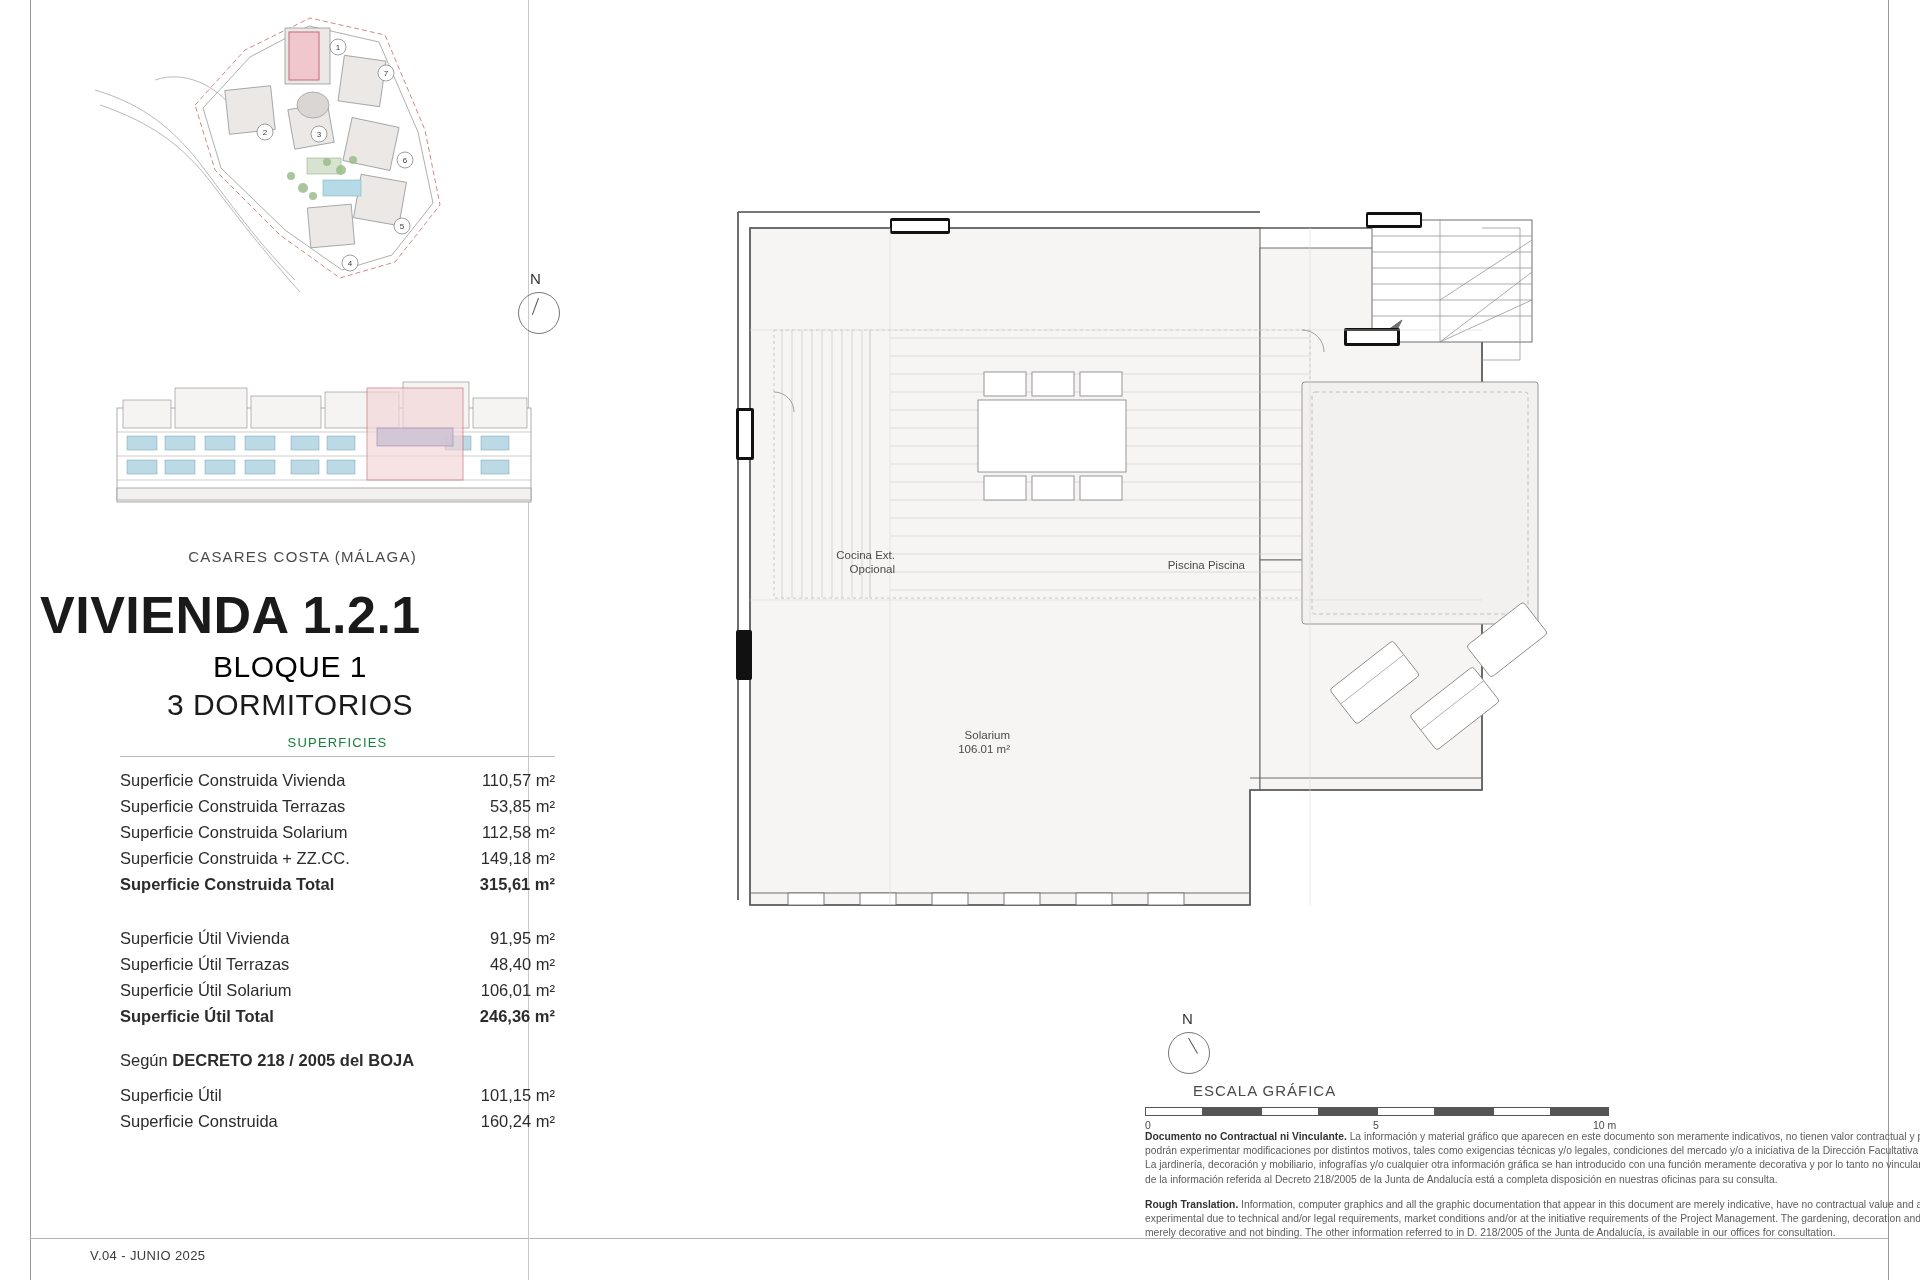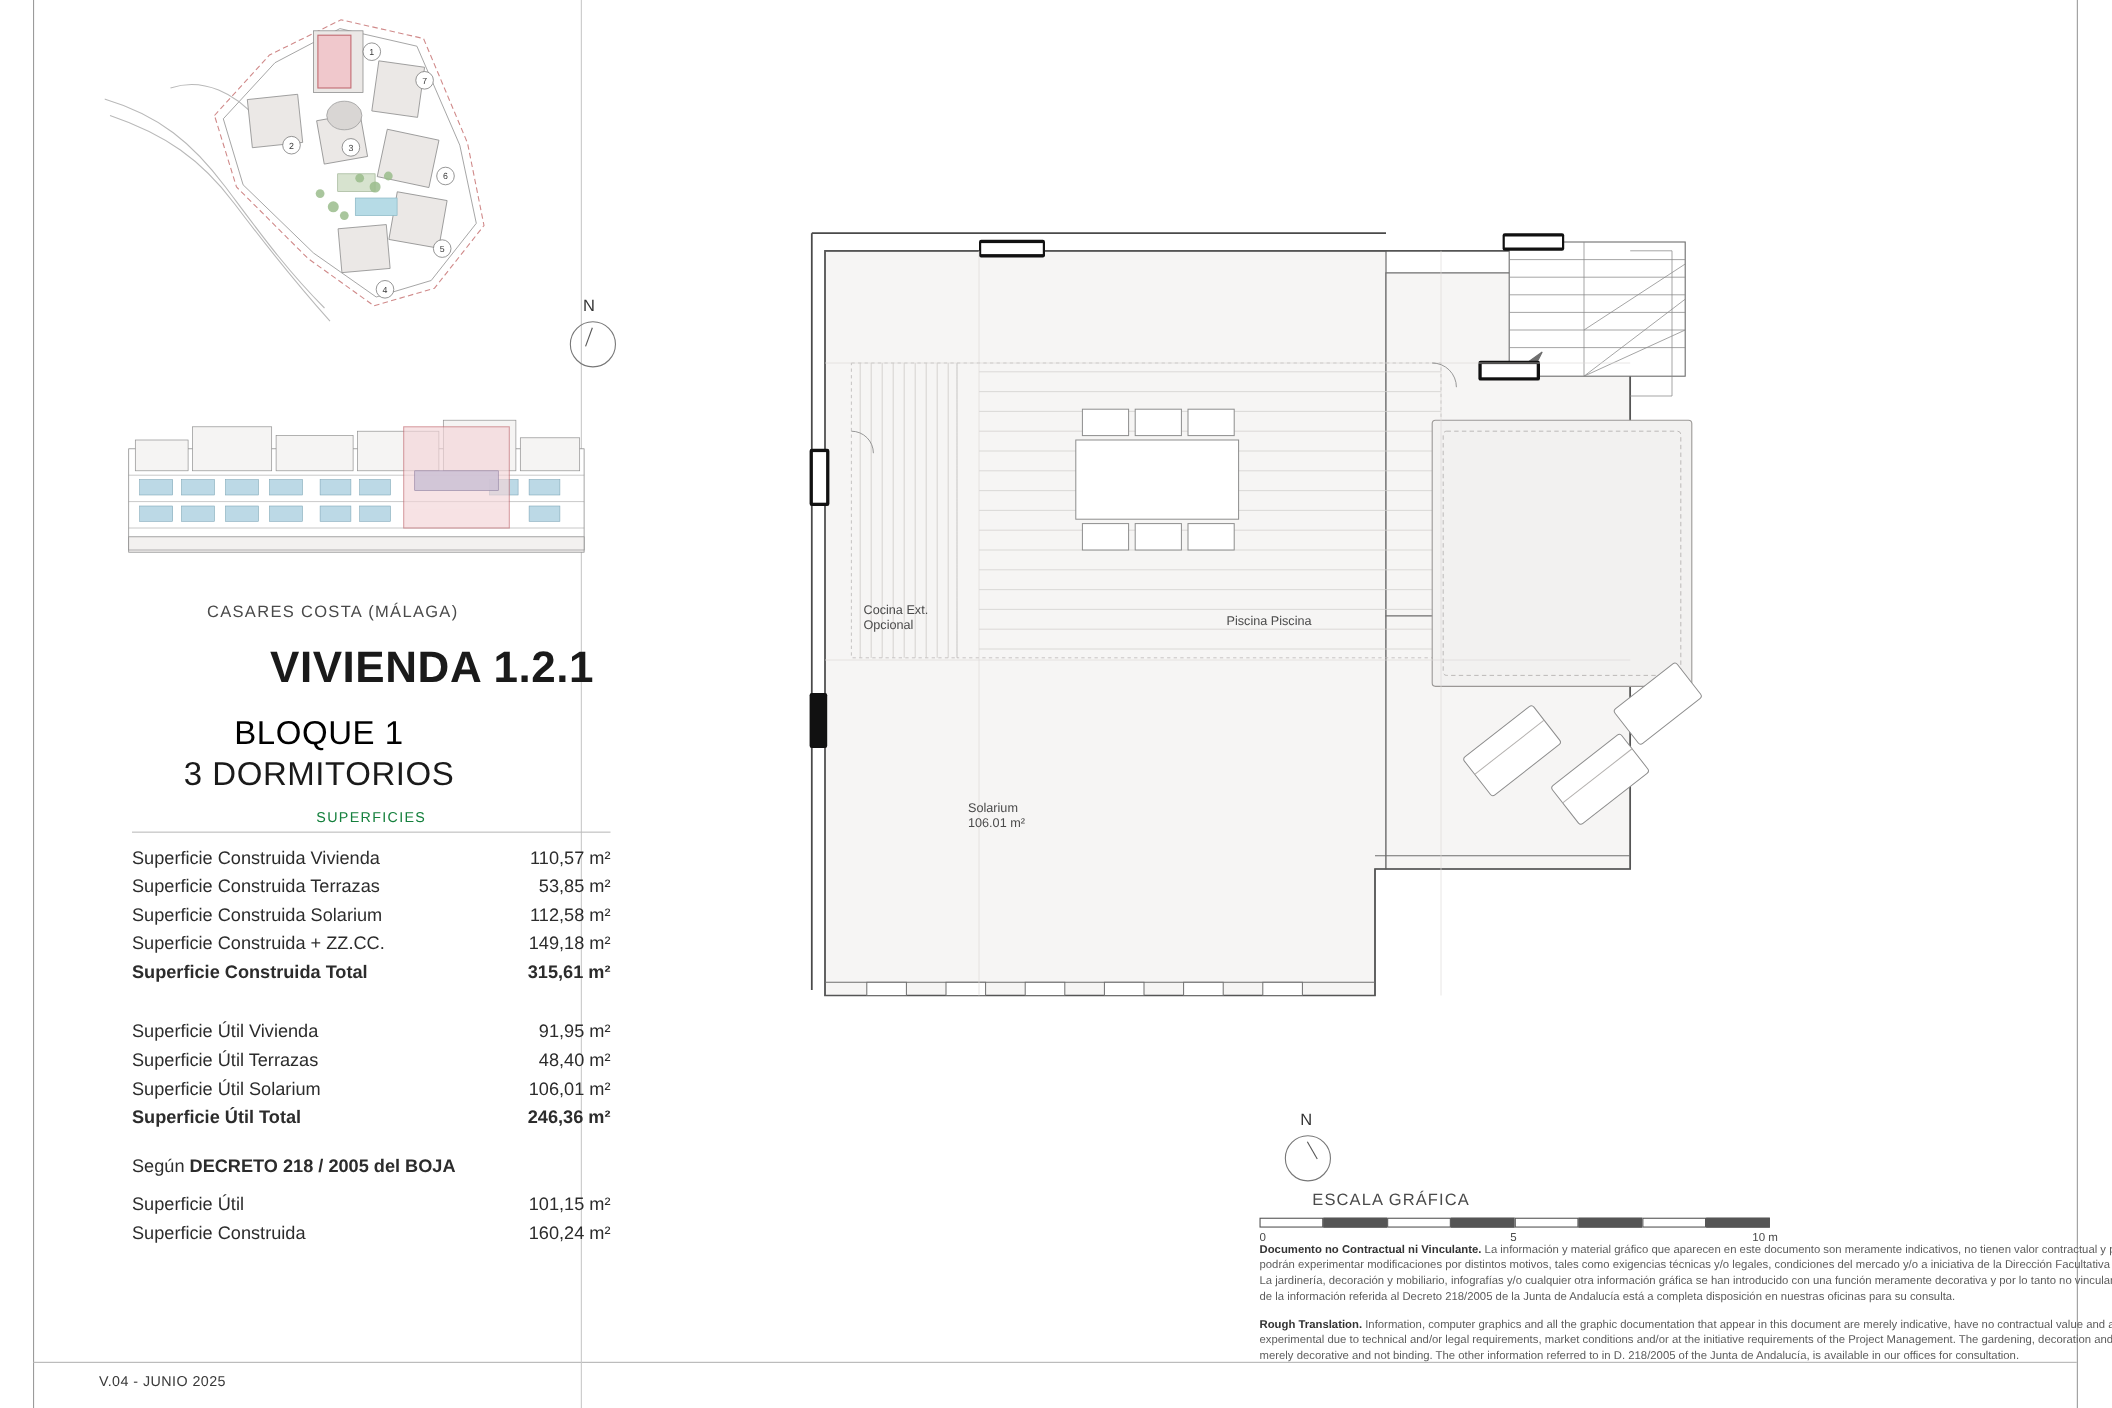--- a/index.html
+++ b/index.html
@@ -55,22 +55,22 @@
   .elevation {
     position:absolute; left:75px; top:370px; width:420px; height:160px;
   }
   .elev-caption {
     position:absolute; left:0; top:548px; width:525px;
     text-align:center; font-size:15px; letter-spacing:1.2px; color:#4a4a4a;
   }
 
   .title-main {
     position:absolute; left:0; top:585px; width:500px;
-    text-align:right;
-    font-size:40px; font-weight:bold; letter-spacing:0.5px; color:#1a1a1a;
+    text-align:left;
+    font-size:52px; font-weight:bold; letter-spacing:0.5px; color:#1a1a1a;
   }
   .title-sub1 {
     position:absolute; left:0; top:650px; width:500px;
     text-align:center; font-size:30px; color:#000000; letter-spacing:0.5px;
   }
   .title-sub2 {
     position:absolute; left:0; top:688px; width:500px;
     text-align:center; font-size:30px; color:#1a1a1a; letter-spacing:0.5px;
   }
 
@@ -107,21 +107,21 @@
     position:absolute; left:30px; top:1238px; width:1858px; height:1px; background:#b5b5b5;
   }
 
   
   .plan-area {
     position:absolute; left:560px; top:0; width:1330px; height:1280px;
   }
   .plan-svg { position:absolute; left:0; top:0; }
 
   .plan-label {
-    position:absolute; font-size:11.5px; color:#4a4a4a; text-align:left; line-height:14px;
+    position:absolute; font-size:11.5px; color:#4a4a4a; text-align:right; line-height:14px;
   }
   #label-cocina { left:225px; top:548px; width:110px; }
   #label-piscina { left:555px; top:558px; width:130px; }
   #label-solarium { left:320px; top:728px; width:130px; }
 
   .watermark {
     position:absolute; left:300px; top:585px;
     font-size:74px; color:#f1efef; font-weight:bold; letter-spacing:4px;
     font-family:"Liberation Serif", serif;
     user-select:none;

